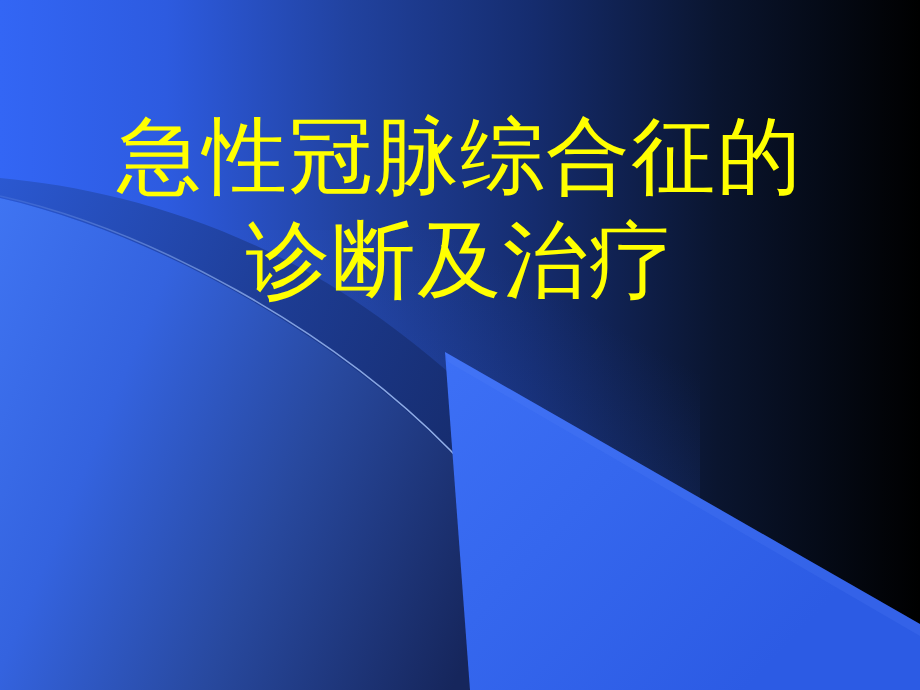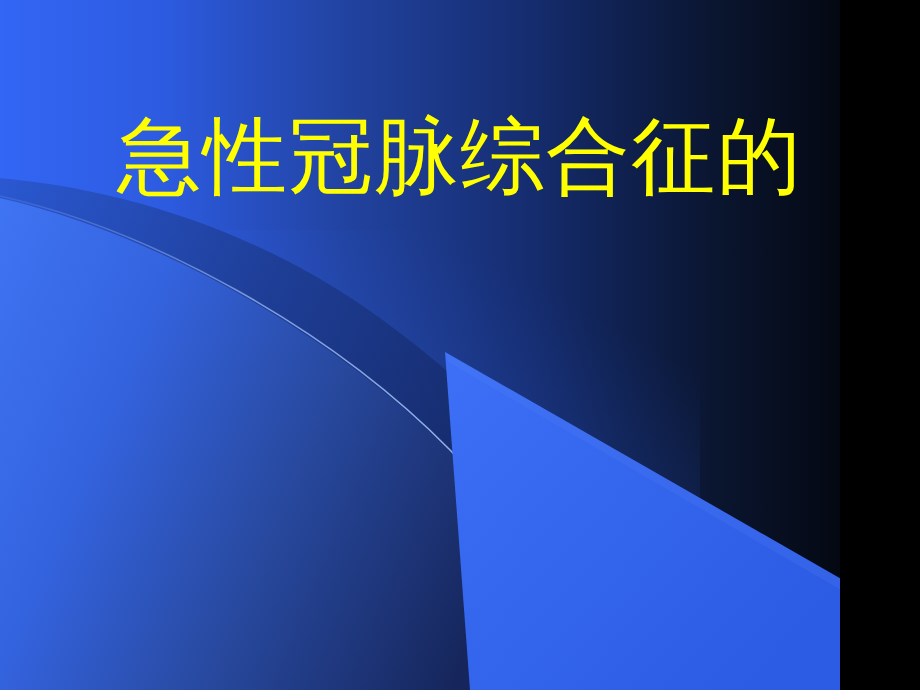--- a/index.html
+++ b/index.html
@@ -7,21 +7,21 @@
     margin: 0;
     padding: 0;
     background: #000;
   }
   body {
     font-family: "DejaVu Sans", "Liberation Sans", sans-serif;
   }
 
   #slide {
     position: relative;
-    width: 840px;
+    width: 920px;
     height: 690px;
     overflow: hidden;
     background: #0c4a6e;
     user-select: none;
   }
 
   #slide-bg {
     position: absolute;
     inset: 0;
     width: 920px;
@@ -118,15 +118,16 @@
              C 150,230 330,328 450,450
              C 530,532 570,614 584,690" fill="none" stroke="url(#gHair)" stroke-width="1.6"></path>
 
     <path d="M 445,352 L 920,624 L 920,690 L 470,690 Z" fill="url(#gWedge)"></path>
 
     <path d="M 445,352 L 920,624 L 920,636 L 448,362 Z" fill="#5A86F8" opacity="0.18"></path>
   </svg>
 
   <div id="title-block">
     <span class="title-line">急性冠脉综合征的</span>
+    <span class="title-line">诊断及治疗</span>
   </div>
 
 </div>
 
 </body></html>

